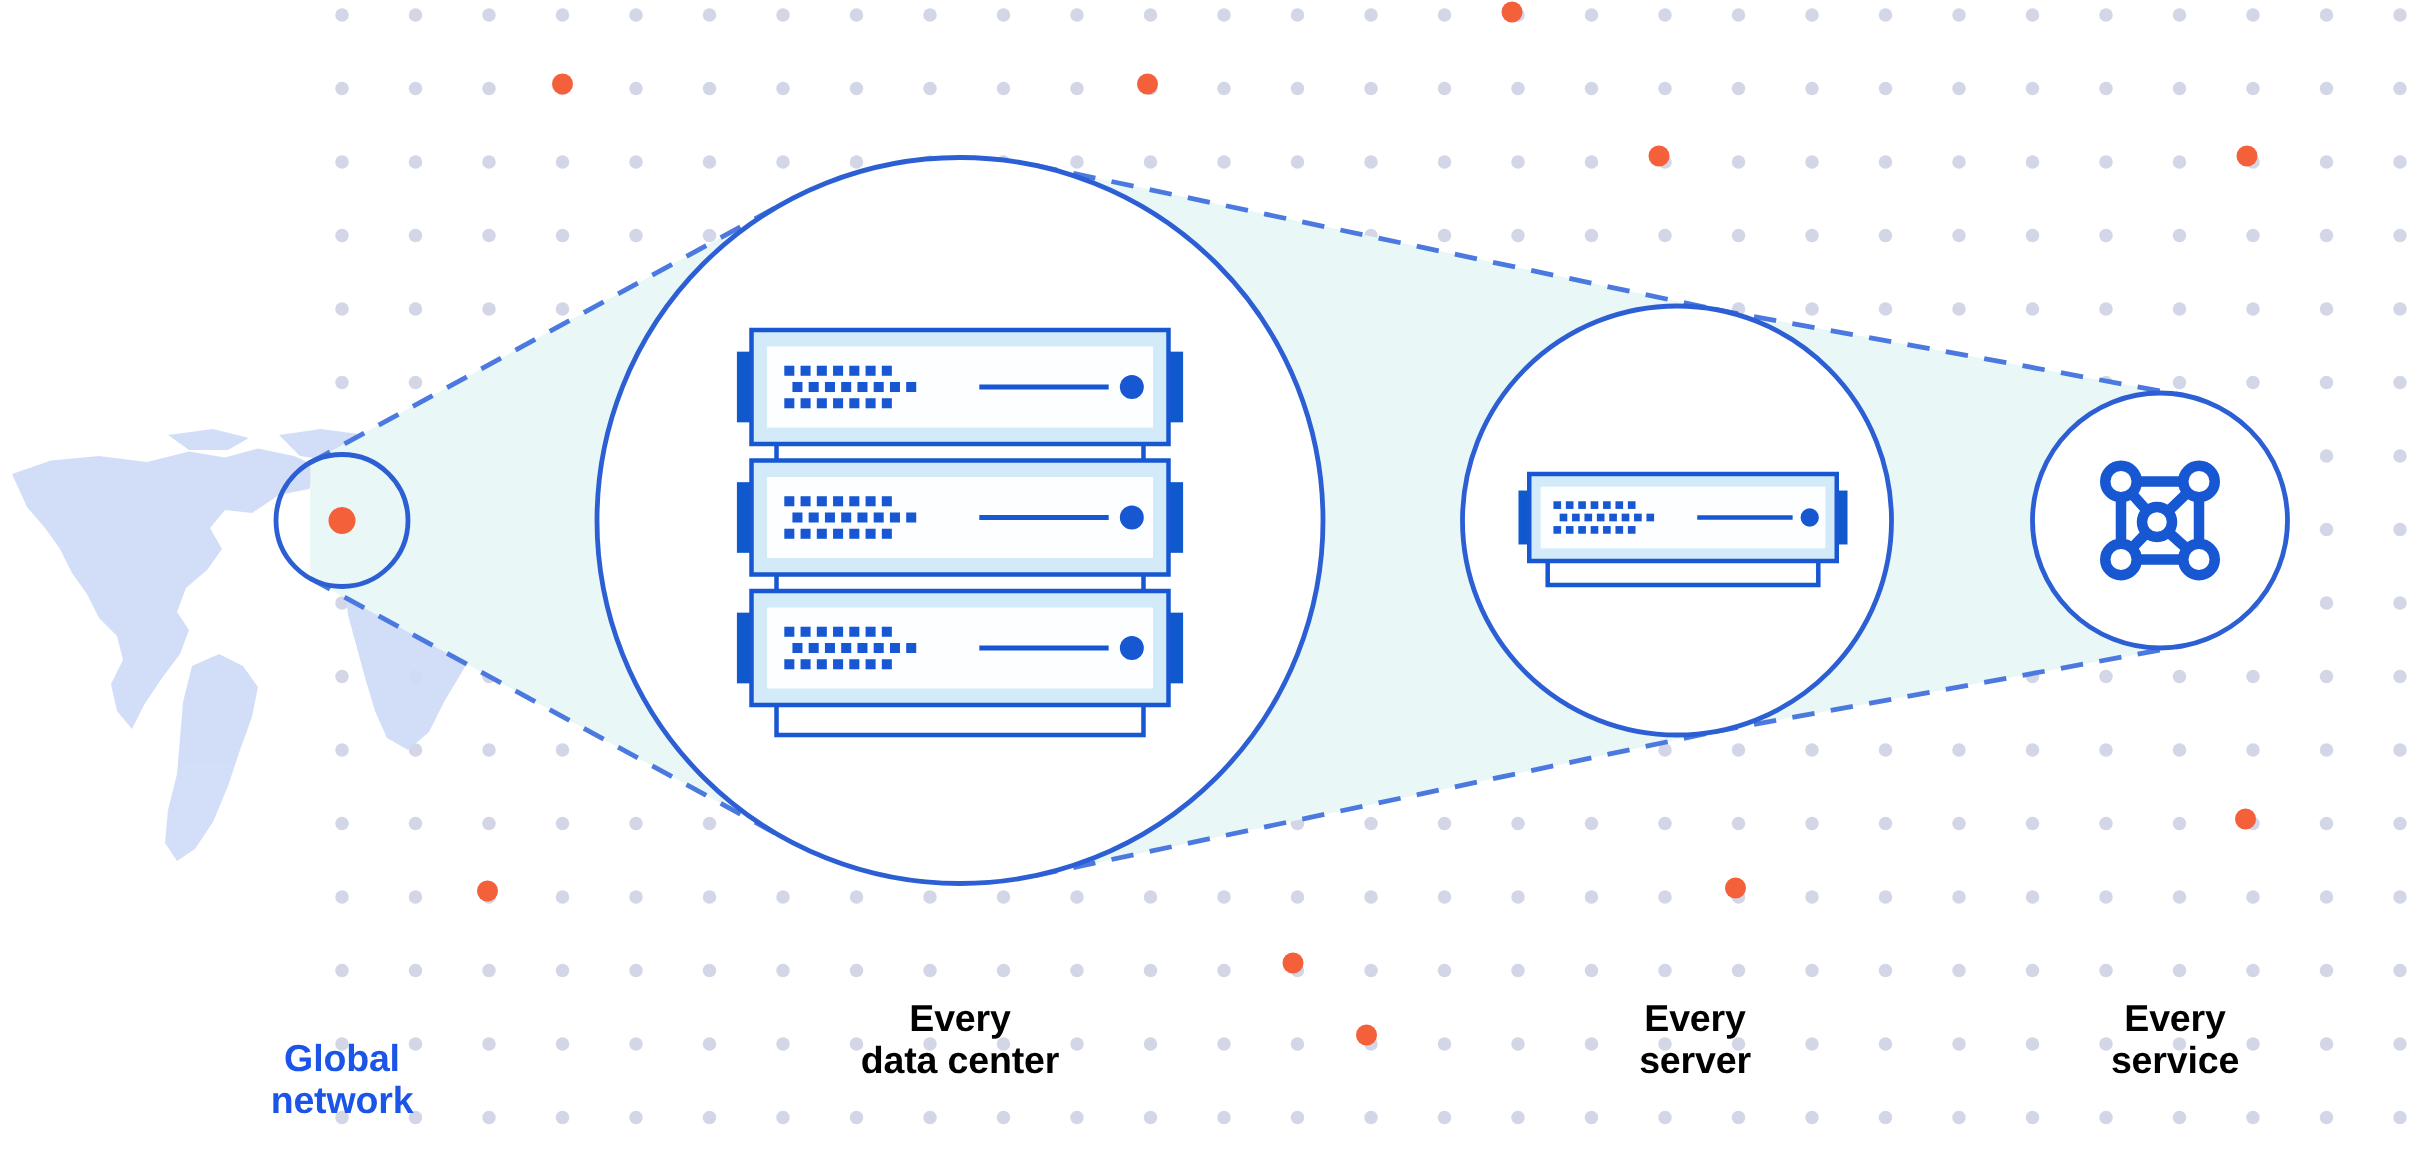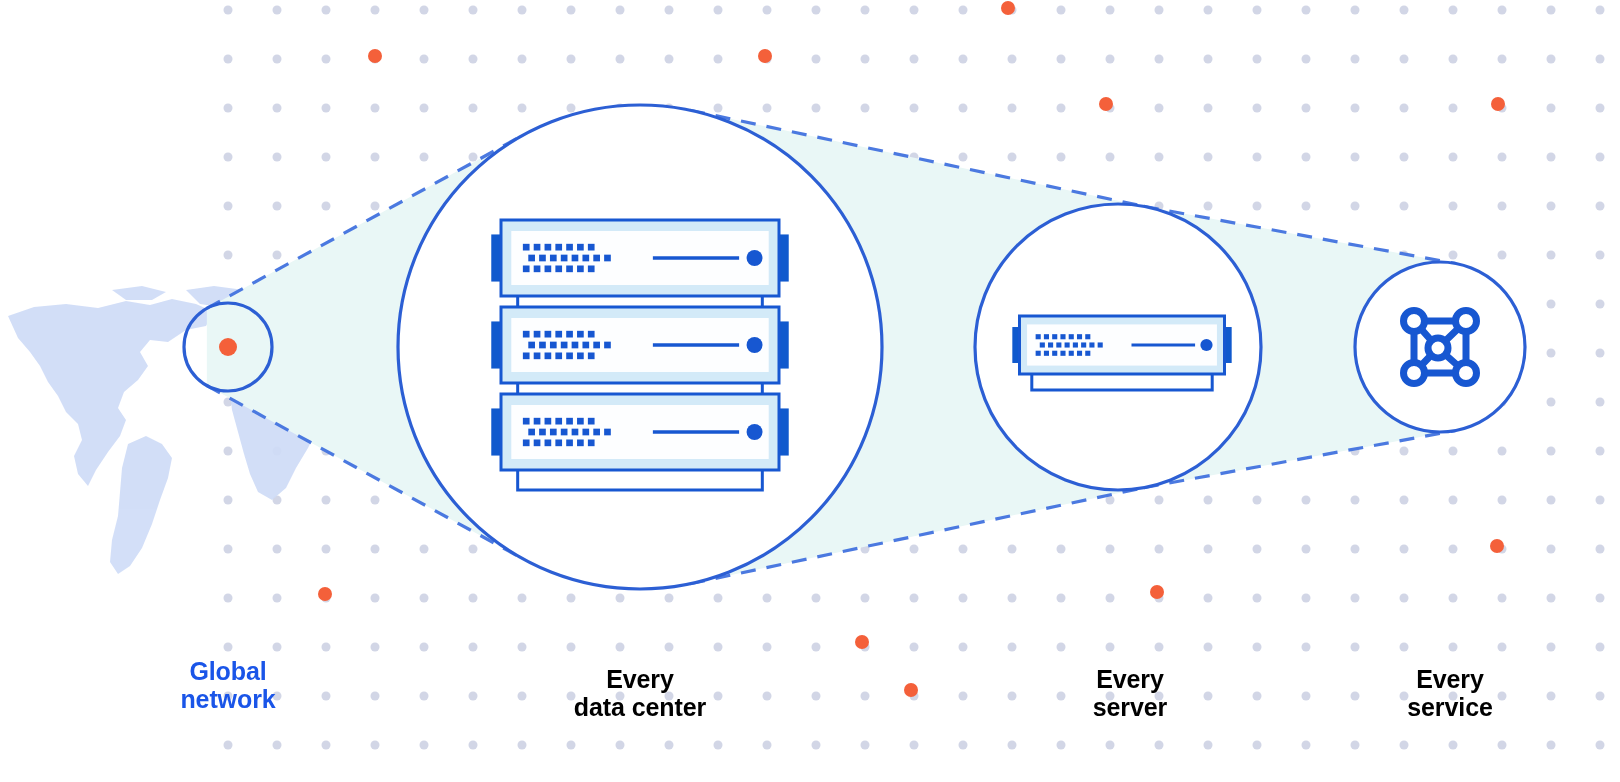--- a/index.html
+++ b/index.html
@@ -29,21 +29,21 @@
     font-family: "Liberation Sans", sans-serif;
     font-size: 25px;
     font-weight: 700;
     line-height: 1.13;
     letter-spacing: -0.1px;
     color: #000000;
     white-space: pre-line;
     user-select: none;
   }
   .label.accent { color: #1a55e8; }
-  #label-global   { left: 118px; top: 657px; width: 220px; }
+  #label-global   { left: 118px; top: 692px; width: 220px; }
   #label-dc       { left: 530px; top: 665px; width: 220px; }
   #label-server   { left: 1020px; top: 665px; width: 220px; }
   #label-service  { left: 1340px; top: 665px; width: 220px; }
 </style>
 </head>
 <body>
 
 <div id="stage">
 
   <svg class="layer" id="svg-grid" viewBox="0 0 1620 782" xmlns="http://www.w3.org/2000/svg" aria-hidden="true">

